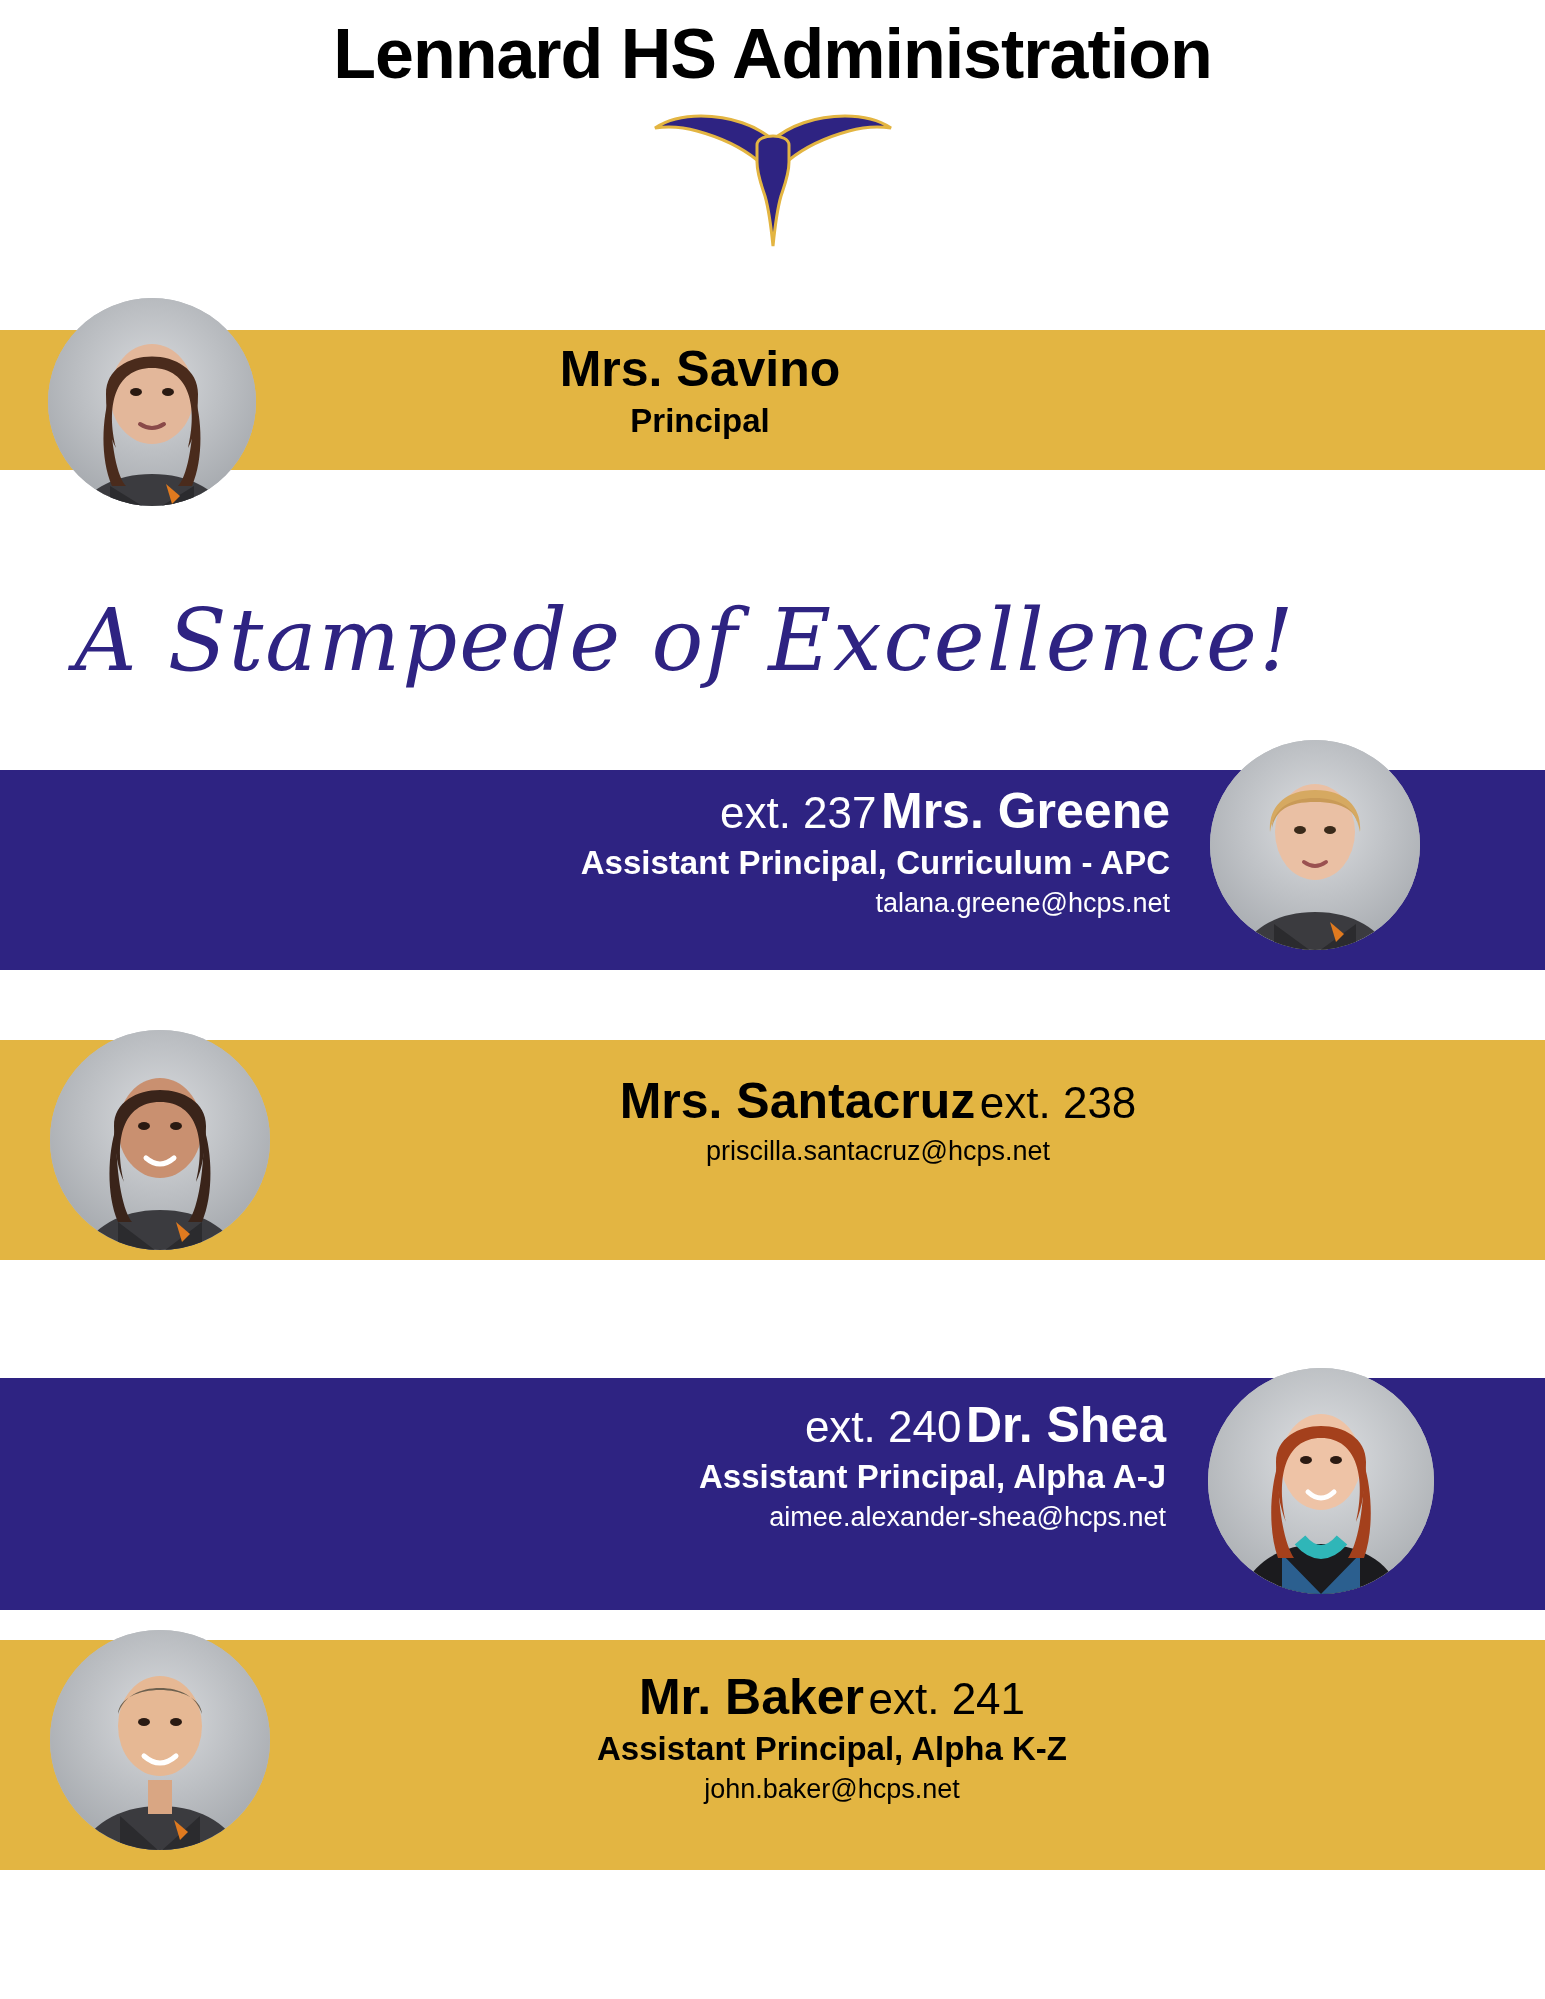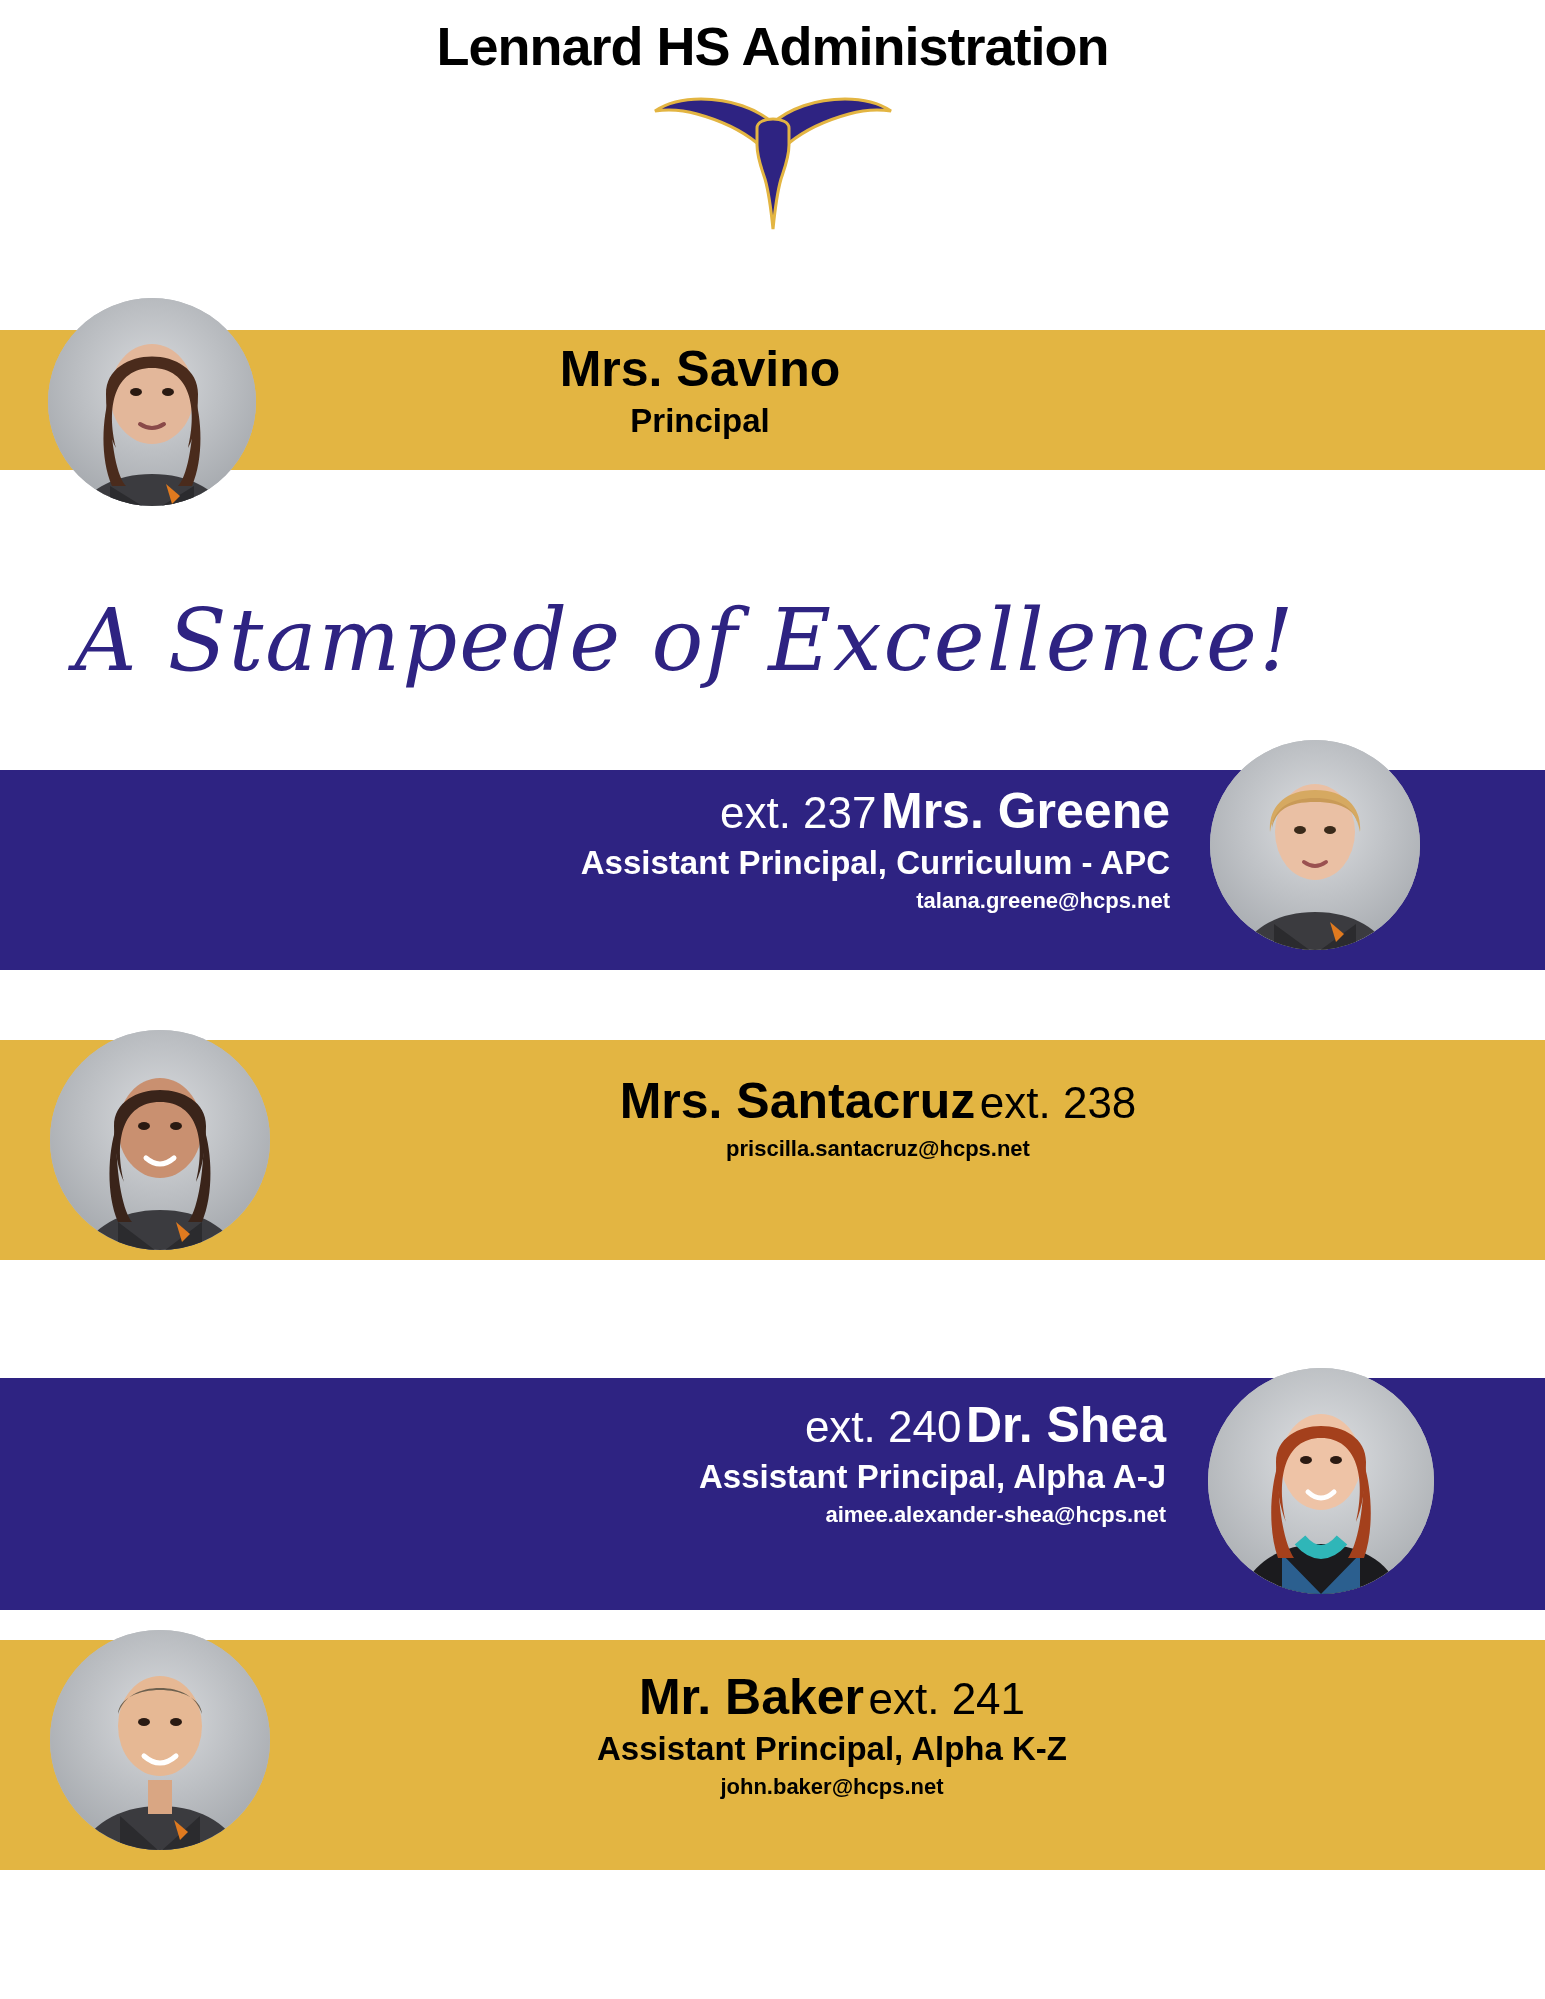--- a/index.html
+++ b/index.html
@@ -11,21 +11,21 @@
     width: 1545px;
     height: 1999px;
     position: relative;
     font-family: "Liberation Sans", sans-serif;
     overflow: hidden;
   }
 
   
   .title {
     text-align: center;
-    font-size: 54px;
+    font-size: 70px;
     font-weight: bold;
     letter-spacing: -1px;
     color: #000000;
     padding-top: 18px;
     line-height: 1.05;
   }
 
   
   .logo-wrap {
     width: 100%;
@@ -69,22 +69,22 @@
     font-size: 44px;
     font-weight: normal;
   }
   .role {
     font-size: 33px;
     font-weight: bold;
     margin-top: 4px;
     white-space: nowrap;
   }
   .email {
-    font-size: 22px;
-    font-weight: bold;
+    font-size: 27px;
+    font-weight: normal;
     margin-top: 6px;
     white-space: nowrap;
   }
   .dark { color: #000000; }
   .light { color: #ffffff; }
 
   .align-right { text-align: right; }
   .align-left  { text-align: center; }
 
   

